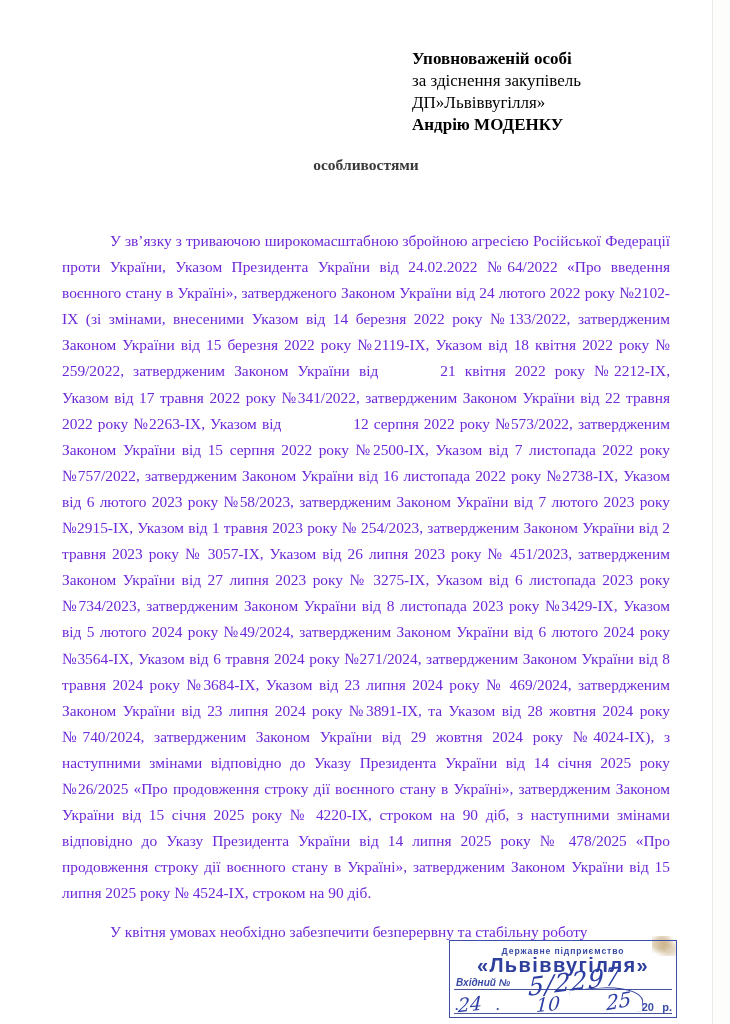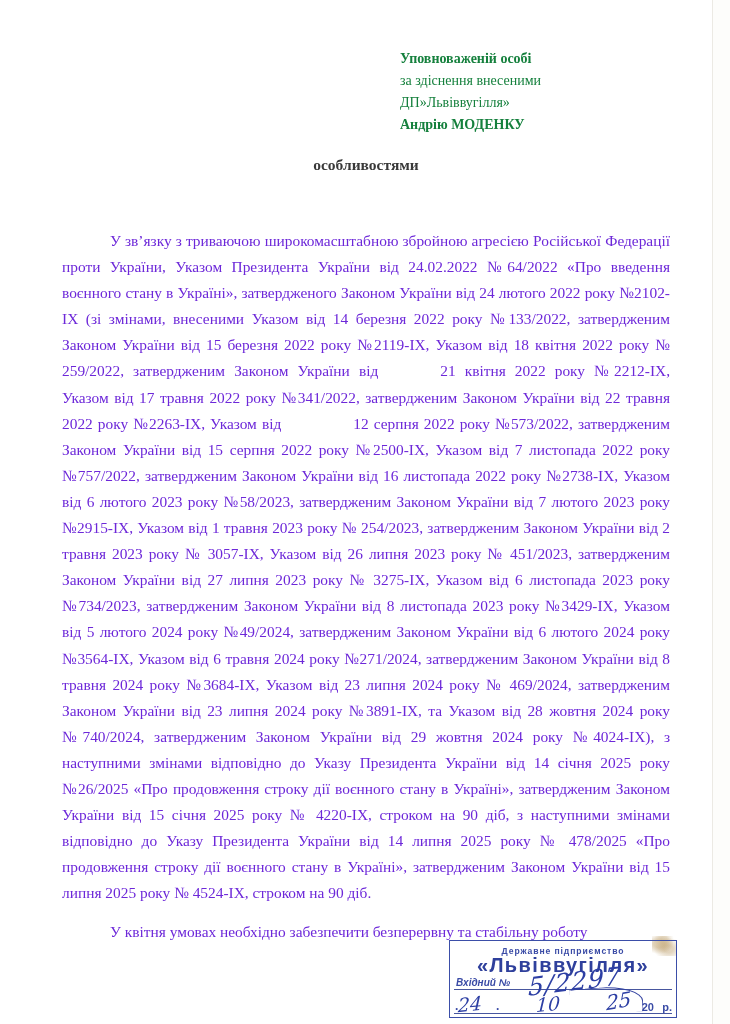--- a/index.html
+++ b/index.html
@@ -30,26 +30,26 @@
     top: 0;
     right: 0;
     width: 17px;
     height: 1024px;
     background: #fdfdfb;
   }
 
   
   .addressee {
     position: absolute;
-    left: 400px;
+    left: 412px;
     top: 48px;
     width: 300px;
-    font-size: 14px;
+    font-size: 17px;
     line-height: 22px;
-    color: #15803d;
+    color: #000000;
   }
   .addressee .ln { display: block; white-space: nowrap; }
   .addressee .bold { font-weight: bold; }
 
   
   .doc-title {
     position: absolute;
     left: 62px;
     top: 153px;
     width: 608px;
@@ -230,21 +230,21 @@
 </head>
 <body>
 
 <div class="page">
 
   <div class="scan-edge-far"></div>
   <div class="scan-edge-right"></div>
 
   <div class="addressee">
     <span class="ln bold">Уповноваженій особі</span>
-    <span class="ln">за здіснення внесеними</span>
+    <span class="ln">за здіснення закупівель</span>
     <span class="ln">ДП»Львіввугілля»</span>
     <span class="ln bold">Андрію МОДЕНКУ</span>
   </div>
 
   <div class="doc-title">
     <span class="t3">особливостями</span>
   </div>
 
   <div class="body-text">
     <p><span>У зв’язку з триваючою широкомасштабною збройною агресією Російської Федерації проти України, Указом Президента України від 24.02.2022 №64/2022 «Про введення воєнного стану в Україні», затвердженого Законом України від   24 лютого 2022 року №2102-IX (зі змінами, внесеними Указом від 14 березня 2022 року №133/2022, затвердженим Законом України від 15 березня 2022 року №2119-IX, Указом від 18 квітня 2022 року № 259/2022, затвердженим Законом України від</span><span class="gapspace"></span><span>21 квітня 2022 року №2212-IX, Указом від 17 травня 2022 року №341/2022, затвердженим Законом України від 22 травня 2022 року №2263-IX, Указом від</span><span class="gapspace2"></span><span>12 серпня 2022 року №573/2022, затвердженим Законом України від 15 серпня 2022 року №2500-IX, Указом від 7 листопада 2022 року №757/2022, затвердженим Законом України від 16 листопада 2022 року №2738-IX, Указом від 6 лютого 2023 року №58/2023, затвердженим Законом України від 7 лютого 2023 року №2915-IX, Указом від 1 травня 2023 року № 254/2023, затвердженим Законом України від 2 травня 2023 року № 3057-IX, Указом від 26 липня 2023 року № 451/2023, затвердженим Законом України від 27 липня 2023 року № 3275-IX, Указом від 6 листопада 2023 року №734/2023, затвердженим Законом України від 8 листопада 2023 року №3429-IX, Указом від 5 лютого 2024 року №49/2024, затвердженим Законом України від 6 лютого 2024 року №3564-IX, Указом від 6 травня 2024 року №271/2024, затвердженим Законом України від 8 травня 2024 року №3684-IX, Указом від 23 липня 2024 року № 469/2024, затвердженим Законом України від  23 липня 2024 року №3891-IX, та Указом від 28 жовтня 2024 року №740/2024, затвердженим Законом України від 29 жовтня 2024 року №4024-IX), з наступними змінами відповідно до Указу Президента України від 14 січня 2025 року №26/2025 «Про продовження строку дії воєнного стану в Україні», затвердженим Законом України від 15 січня 2025 року № 4220-IX, строком на 90 діб, з наступними змінами відповідно до Указу Президента України від 14 липня 2025 року № 478/2025 «Про продовження строку дії воєнного стану в Україні», затвердженим Законом України від 15 липня 2025 року № 4524-IX, строком на 90 діб.</span></p>

